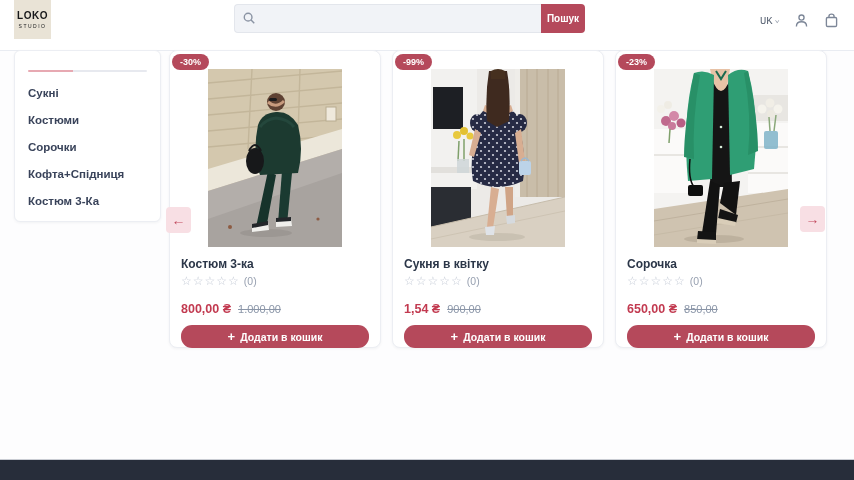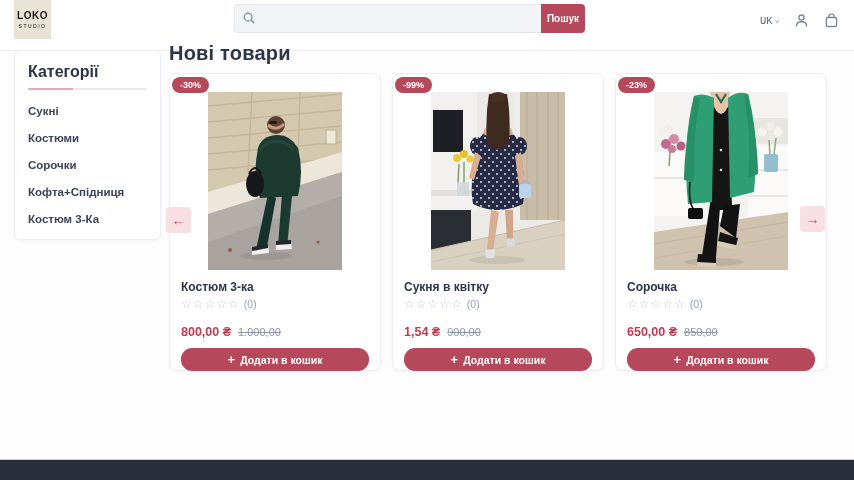--- a/index.html
+++ b/index.html
@@ -114,33 +114,31 @@
         <path d="M4,17 Q4,11.5 10,11.5 Q16,11.5 16,17"></path>
     </svg>
     <svg class="hicon" viewBox="0 0 20 20" fill="none" stroke="currentColor" stroke-width="1.6">
       <rect x="4" y="6.5" width="12" height="10.5" rx="1.5"></rect>
         <path d="M7,6.5 L7,5 Q7,2.5 10,2.5 Q13,2.5 13,5 L13,6.5"></path>
     </svg>
   </div>
 </header>
 
 <aside class="sidebar">
-  <h2>Категорії</h2>
   <div class="side-divider"></div>
   <nav id="category-list">
       <a class="cat-item">Сукні</a>
       <a class="cat-item">Костюми</a>
       <a class="cat-item">Сорочки</a>
       <a class="cat-item">Кофта+Спідниця</a>
       <a class="cat-item">Костюм 3-Ка</a>
     </nav>
 </aside>
 
 <main class="main">
-  <h1>Нові товари</h1>
   <div class="products" id="product-list">
       <article class="card">
     <span class="badge">-30%</span>
     <div class="photo">
           <svg viewBox="0 0 134 178" xmlns="http://www.w3.org/2000/svg">
     <rect width="134" height="178" fill="#d4c8ae"></rect>
     <g stroke="#c3b69a" stroke-width="1.4">
       <line x1="0" y1="14" x2="134" y2="2"></line>
               <line x1="0" y1="30" x2="134" y2="18"></line>
       <line x1="0" y1="46" x2="134" y2="34"></line>

